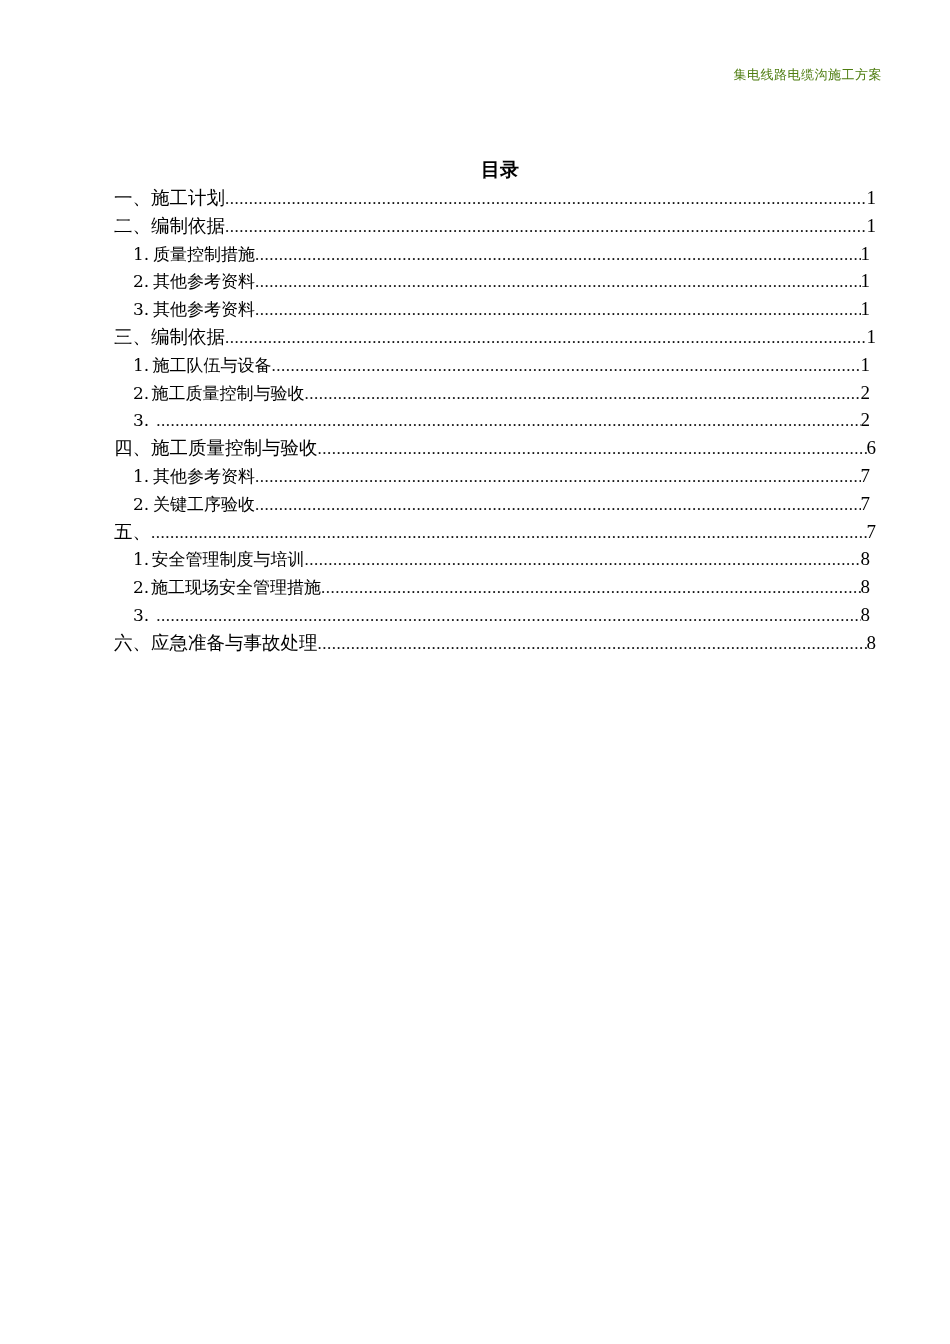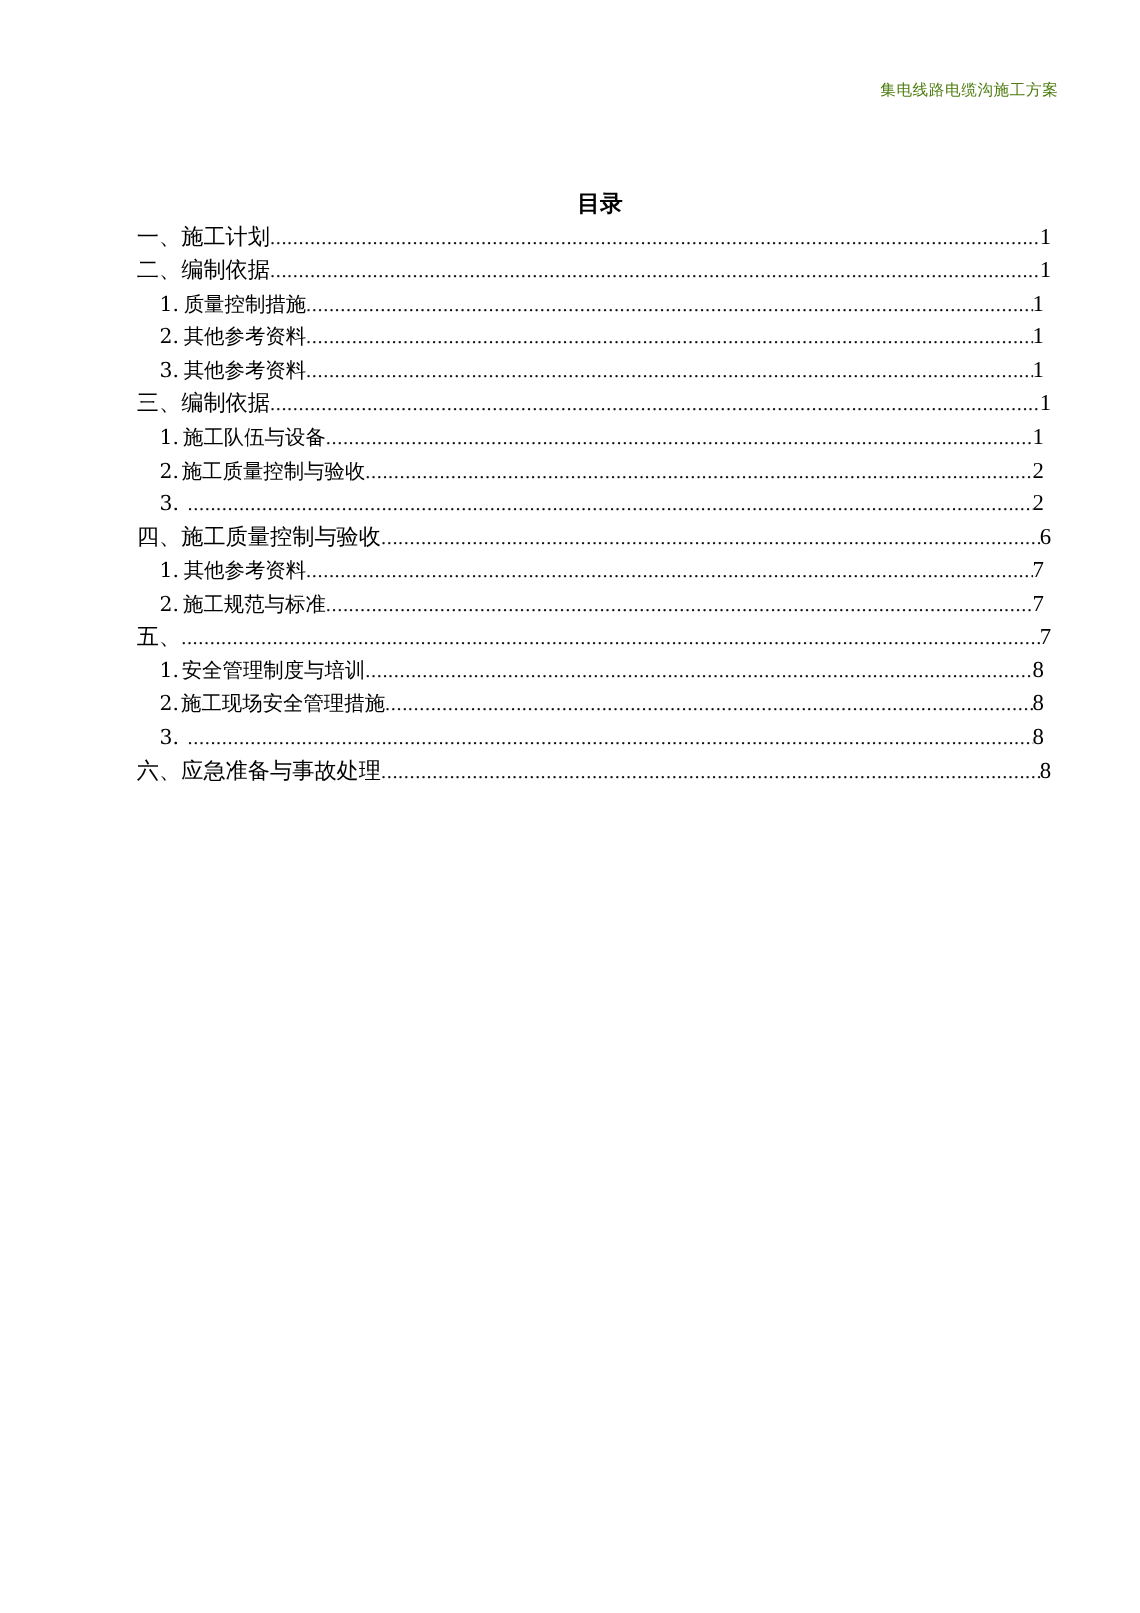--- a/index.html
+++ b/index.html
@@ -86,21 +86,21 @@
       <span class="page">6</span>
     </div>
   <div class="row l2">
       <span class="num">1.</span>
       <span class="label">其他参考资料</span>
       <span class="leader"></span>
       <span class="page">7</span>
     </div>
   <div class="row l2">
       <span class="num">2.</span>
-      <span class="label">施工规范与标准</span>
+      <span class="label">关键工序验收</span>
       <span class="leader"></span>
       <span class="page">7</span>
     </div>
   <div class="row l1">
       <span class="num">五、</span>
       <span class="leader"></span>
       <span class="page">7</span>
     </div>
   <div class="row l2">
       <span class="num">1.</span>

